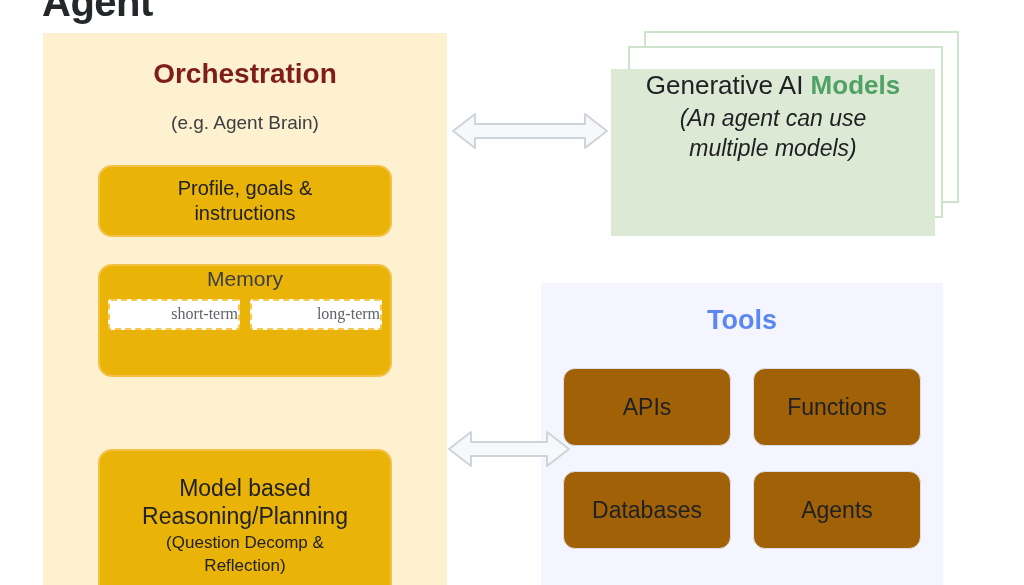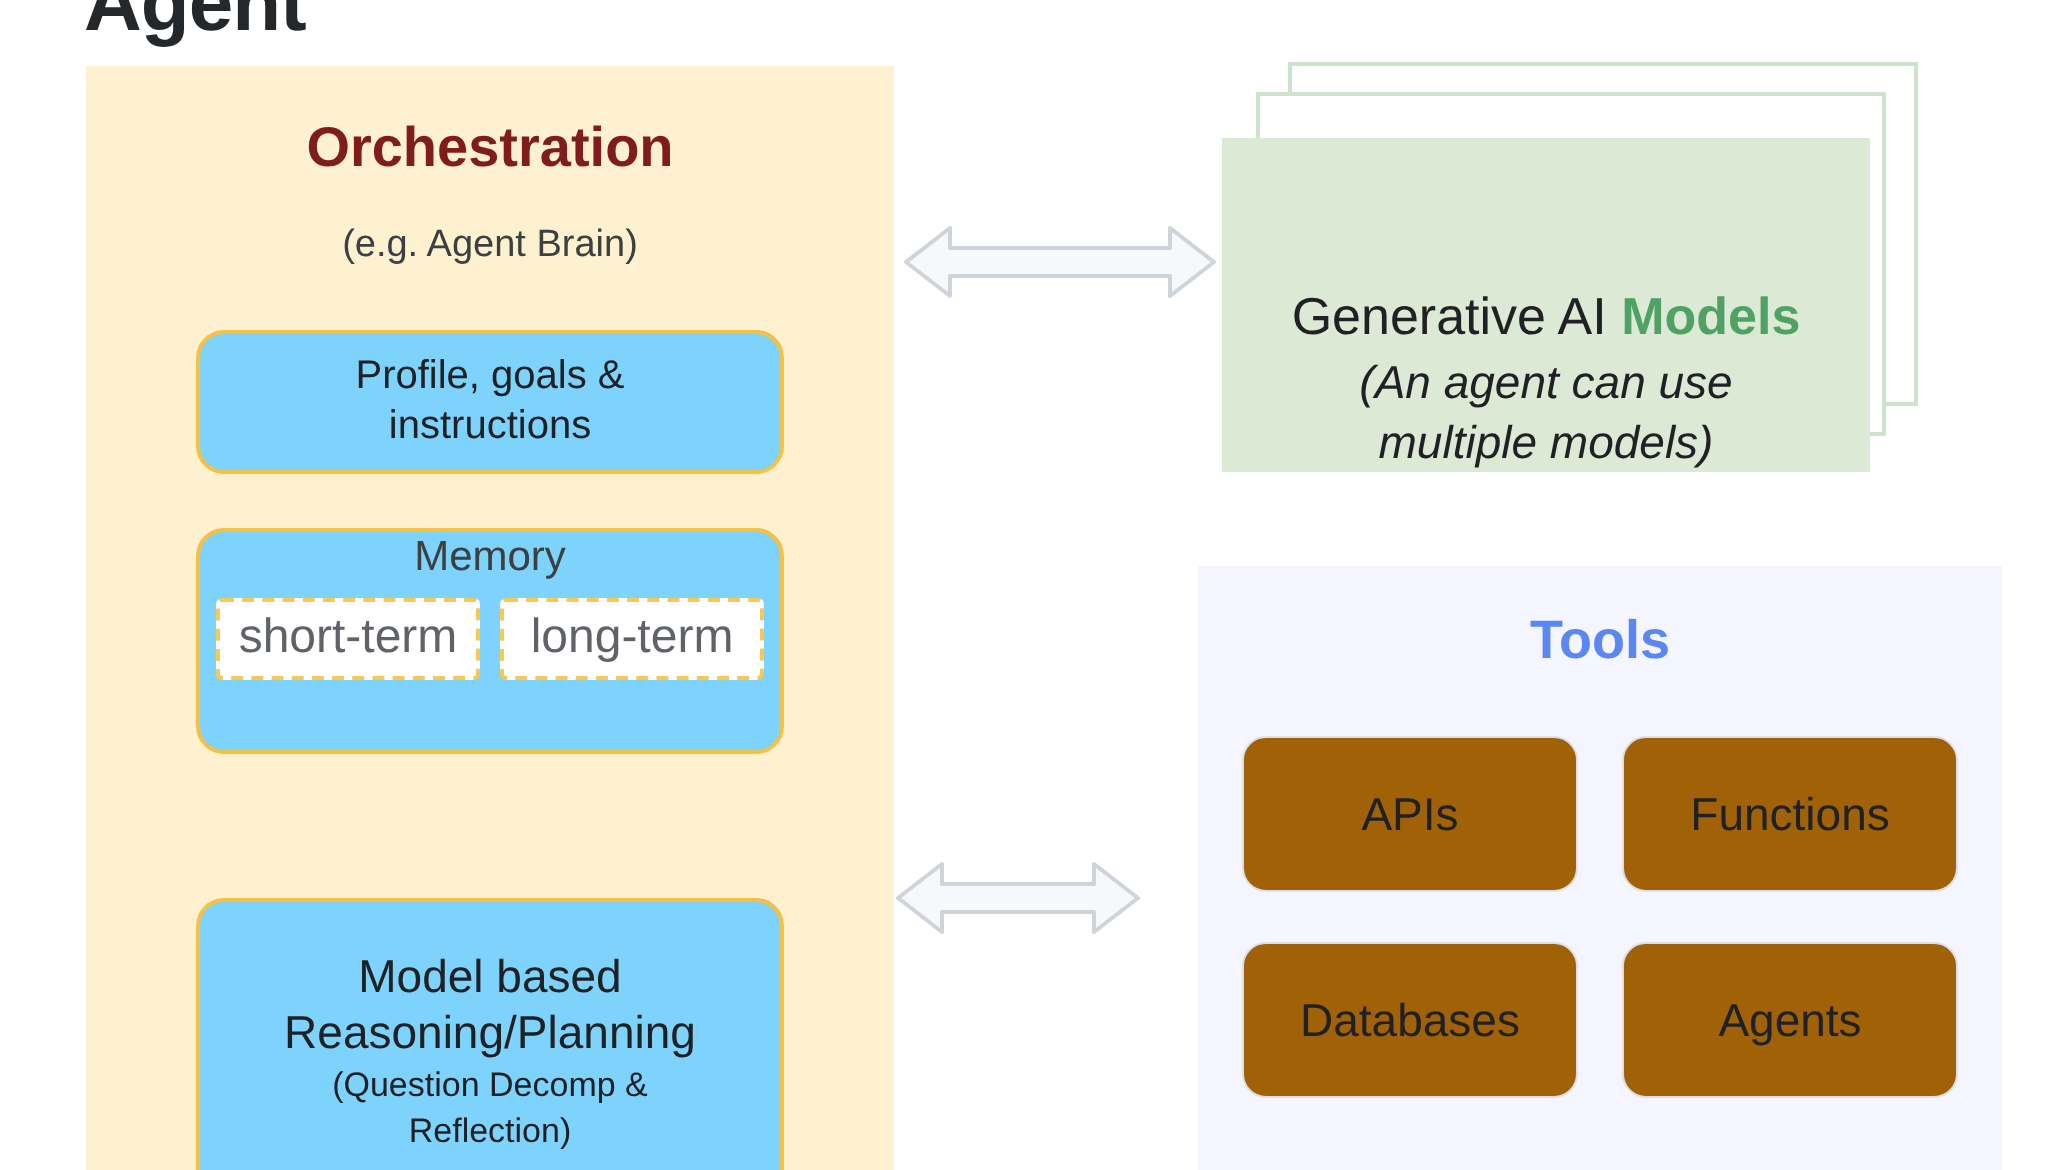--- a/index.html
+++ b/index.html
@@ -57,21 +57,21 @@
     font-weight: 400;
     color: #3c4043;
     line-height: 1.25;
     margin-top: 20px;
   }
 
   .orch-card {
     position: absolute;
     left: 55px;
     width: 294px;
-    background: #7dd3fc;
+    background: #eab308;
     border: 2px solid #F5C046;
     border-radius: 14px;
     box-sizing: border-box;
     display: flex;
     flex-direction: column;
     align-items: center;
     justify-content: center;
     text-align: center;
   }
 
@@ -100,25 +100,26 @@
     display: flex;
     gap: 10px;
     width: 100%;
     padding: 0 8px;
     box-sizing: border-box;
   }
   .mem-chip {
     flex: 1;
     border: 2px dashed #F8C851;
     border-radius: 3px;
-    font-size: 24px;
+    font-size: 16px;
     color: #5f6368;
-    text-align: center;
+    text-align: right;
     padding: 4px 0 5px;
     background: #ffffff;
+    font-family: Liberation Serif, serif;
   }
 
   .card-reason {
     top: 416px;
     height: 152px;
     padding: 0 12px;
   }
   .reason-line {
     font-size: 23px;
     color: #202124;
@@ -160,21 +161,21 @@
   .models-card {
     position: absolute;
     left: 0px;
     top: 38px;
     width: 324px;
     height: 167px;
     background: #DCE9D5;
     display: flex;
     flex-direction: column;
     align-items: center;
-    justify-content: flex-end;
+    justify-content: flex-start;
     text-align: center;
   }
   .models-title {
     font-size: 26px;
     color: #202124;
     line-height: 1.25;
     white-space: nowrap;
   }
   .models-title .accent {
     color: #4FA264;
@@ -184,21 +185,21 @@
     font-size: 23px;
     color: #202124;
     line-height: 1.25;
     margin-top: 2px;
     font-style: italic;
   }
 
   
   .tools-panel {
     position: absolute;
-    left: 599px;
+    left: 541px;
     top: 283px;
     width: 402px;
     height: 302px;
     background: #F4F5FE;
   }
   .tools-title {
     text-align: center;
     margin-top: 21px;
     font-size: 27px;
     font-weight: 700;

